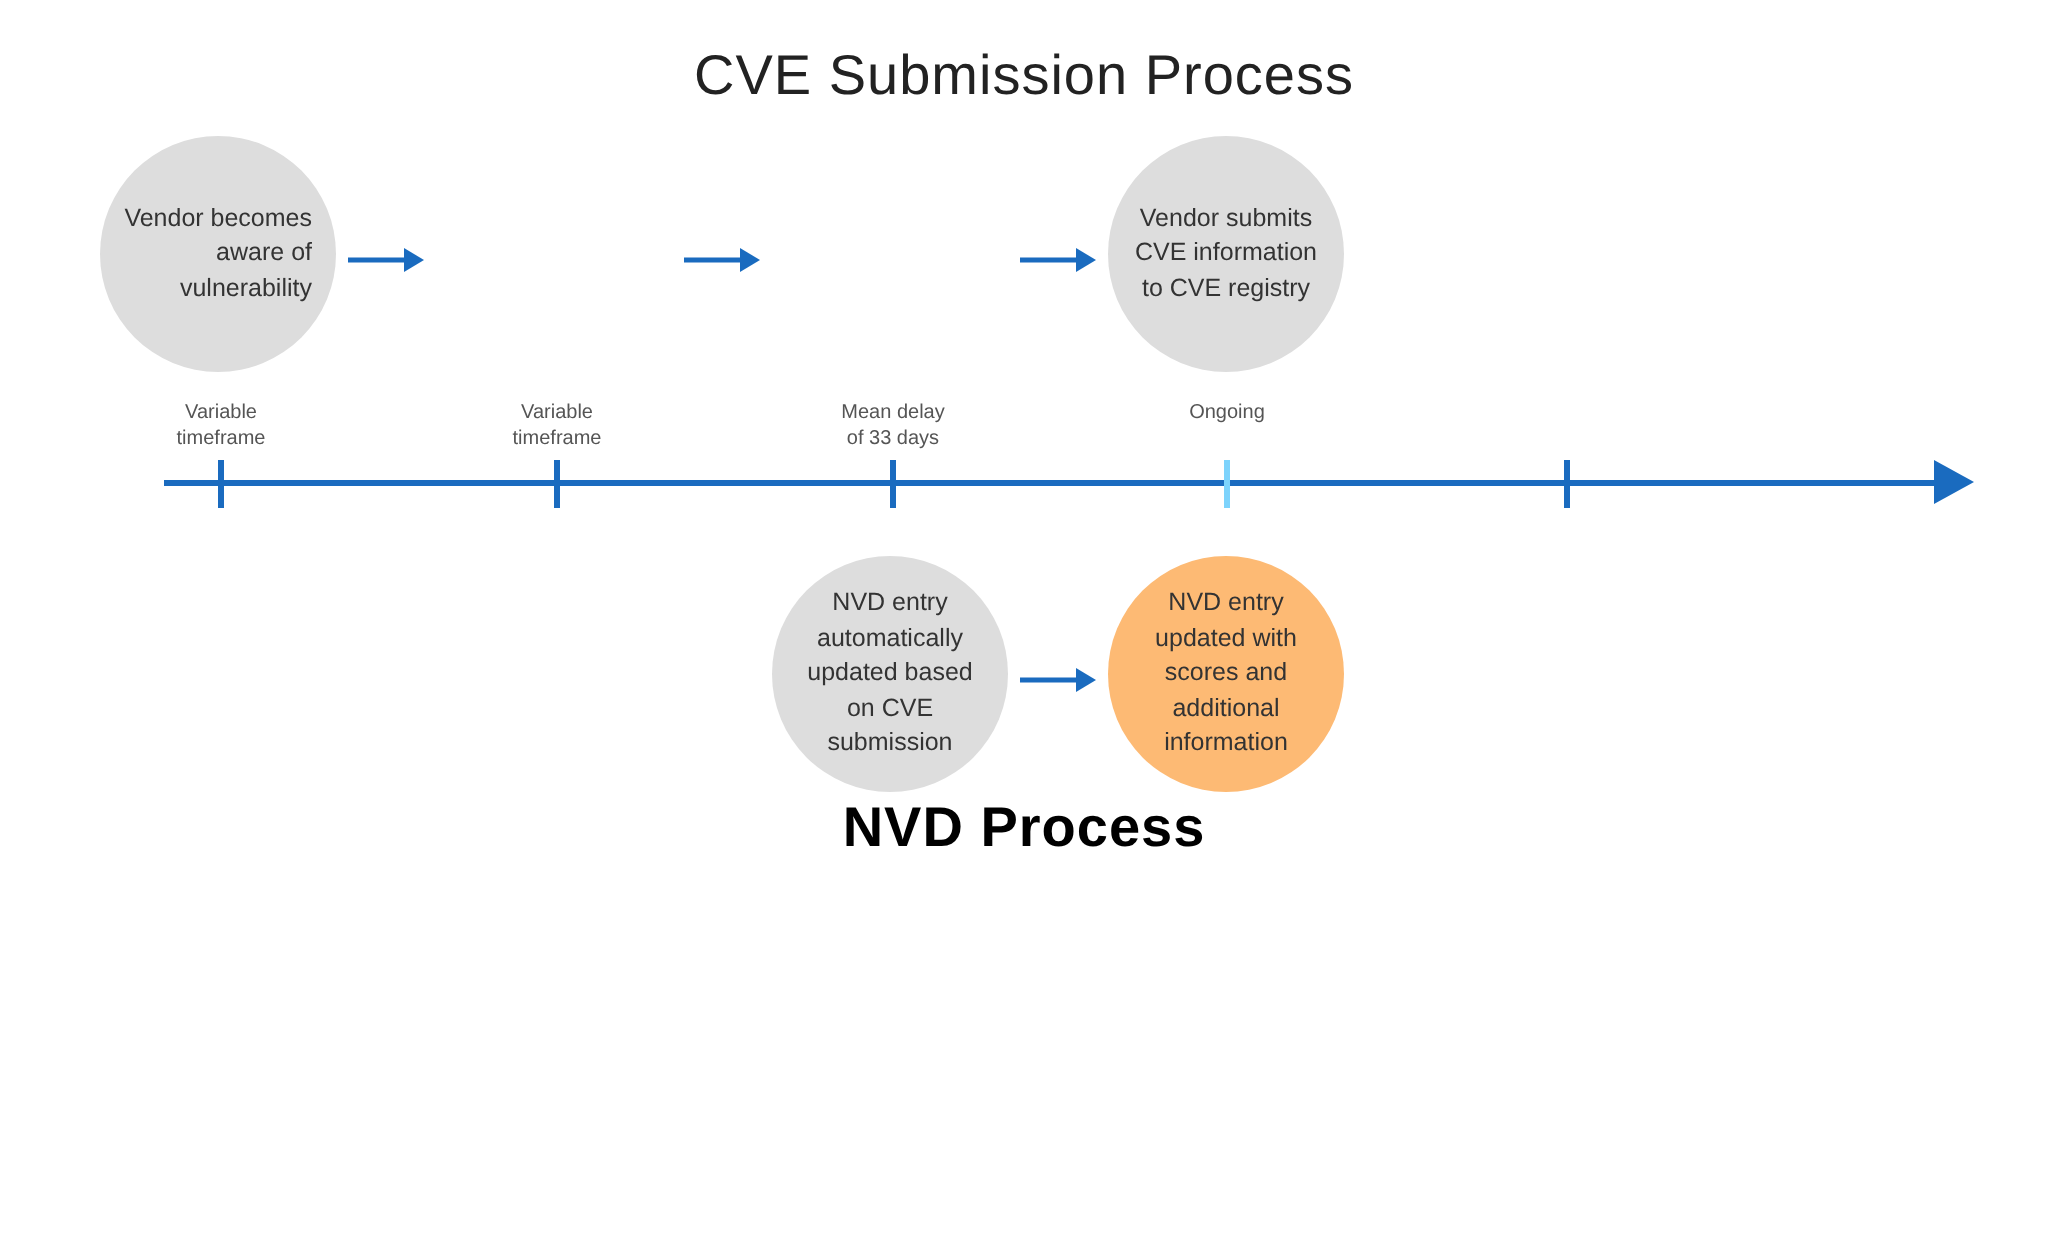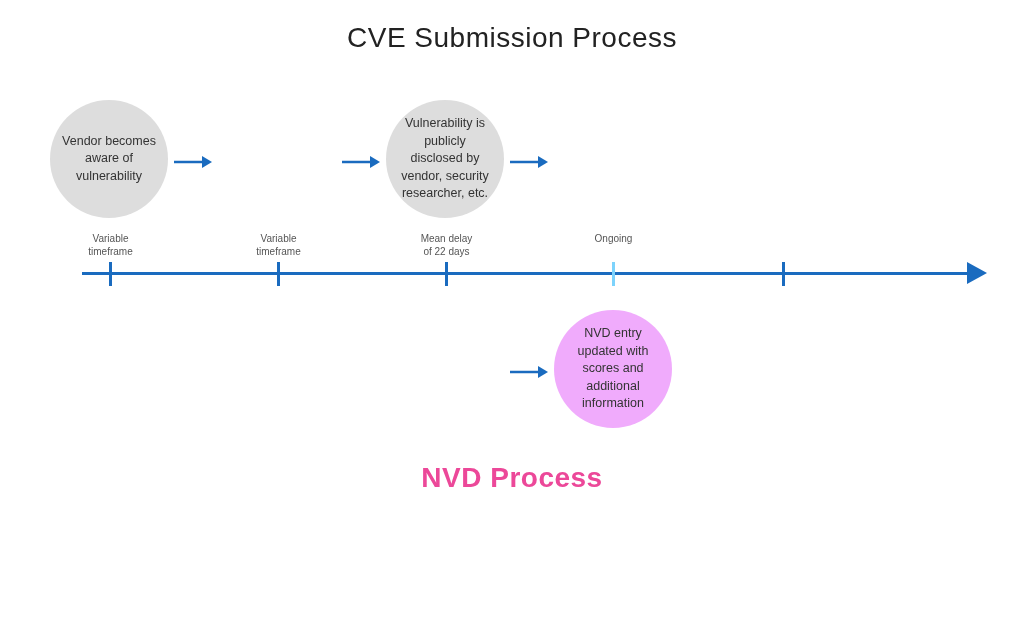--- a/index.html
+++ b/index.html
@@ -12,35 +12,34 @@
       position: relative;
     }
     .page {
       width: 1024px;
       height: 618px;
       background: #fff;
       position: relative;
       display: flex;
       flex-direction: column;
       align-items: center;
-      gap: 32px;
     }
     .title-cve {
       font-size: 28px;
       font-weight: 400;
       color: #222;
       margin-top: 22px;
       margin-bottom: 10px;
       letter-spacing: 0.5px;
     }
 
     .title-nvd {
       font-size: 28px;
       font-weight: 600;
-      color: #ec4899;
+      color: #000000;
       margin-top: 6px;
       letter-spacing: 0.5px;
     }
     .circ-item {
       position: absolute;
       top: 0;
       width: 118px;
       height: 118px;
       border-radius: 50%;
       background: #ddd;
@@ -58,50 +57,50 @@
 <body>
 
 <div class="page">
 
   <div class="title-cve">CVE Submission Process</div>
 
   <div style="width:960px; position:relative; height:310px; margin-top:4px;">
 
     <div style="position:absolute; top:0; left:0; width:960px; height:130px;">
 
-      <div class="circ-item" style="left:18px;">
+      <div class="circ-item" style="left:18px;text-align:right;">
         <span>Vendor becomes aware of vulnerability</span>
       </div>
 
       <div style="position:absolute;top:52px;left:142px;display:flex;align-items:center;">
         <svg width="38" height="20" viewBox="0 0 38 20">
             <line x1="0" y1="10" x2="30" y2="10" stroke="#1a6bbf" stroke-width="2.5"></line>
             <polygon points="28,4 38,10 28,16" fill="#1a6bbf"></polygon>
           </svg>
       </div>
 
 
       <div style="position:absolute;top:52px;left:310px;display:flex;align-items:center;">
         <svg width="38" height="20" viewBox="0 0 38 20">
             <line x1="0" y1="10" x2="30" y2="10" stroke="#1a6bbf" stroke-width="2.5"></line>
             <polygon points="28,4 38,10 28,16" fill="#1a6bbf"></polygon>
           </svg>
       </div>
 
-      <div class="circ-item" style="left:354px;">
-        <span>Vulnerability is publicly disclosed by vendor, security researcher, etc.</span>
-      </div>
 
       <div style="position:absolute;top:52px;left:478px;display:flex;align-items:center;">
         <svg width="38" height="20" viewBox="0 0 38 20">
             <line x1="0" y1="10" x2="30" y2="10" stroke="#1a6bbf" stroke-width="2.5"></line>
             <polygon points="28,4 38,10 28,16" fill="#1a6bbf"></polygon>
           </svg>
       </div>
 
+      <div class="circ-item" style="left:522px;">
+        <span>Vendor submits CVE information to CVE registry</span>
+      </div>
 
     </div>
 
     <div style="position:absolute; top:150px; left:0; width:960px; height:60px;text-decoration:underline;">
 
       <div style="position:absolute;top:22px;left:50px;right:18px;height:3px;background:#1a6bbf;"></div>
 
       <div style="position:absolute;top:12px;right:5px;width:0;height:0;border-top:11px solid transparent;border-bottom:11px solid transparent;border-left:20px solid #1a6bbf;"></div>
 
       <div style="position:absolute;top:12px;left:77px;width:3px;height:24px;background:#1a6bbf;">
@@ -109,42 +108,45 @@
 timeframe</div>
       </div>
 
       <div style="position:absolute;top:12px;left:245px;width:3px;height:24px;background:#1a6bbf;">
         <div style="position:absolute;top:-30px;left:50%;transform:translateX(-50%);font-size:10px;color:#555;text-align:center;white-space:pre;line-height:1.3;">Variable
 timeframe</div>
       </div>
 
       <div style="position:absolute;top:12px;left:413px;width:3px;height:24px;background:#1a6bbf;">
         <div style="position:absolute;top:-30px;left:50%;transform:translateX(-50%);font-size:10px;color:#555;text-align:center;white-space:pre;line-height:1.3;">Mean delay
-of 22 days</div>
+of 33 days</div>
       </div>
 
       <div style="position:absolute;top:12px;left:580px;width:3px;height:24px;background:#7dd3fc;">
         <div style="position:absolute;top:-30px;left:50%;transform:translateX(-50%);font-size:10px;color:#555;text-align:center;white-space:nowrap;line-height:1.3;">Ongoing</div>
       </div>
 
       <div style="position:absolute;top:12px;left:750px;width:3px;height:24px;background:#1a6bbf;"></div>
 
     </div>
 
     <div style="position:absolute; top:210px; left:0; width:960px; height:130px;">
 
+      <div class="circ-item" style="left:354px; background:#ddd;">
+        <span>NVD entry automatically updated based on CVE submission</span>
+      </div>
 
       <div style="position:absolute;top:52px;left:478px;display:flex;align-items:center;">
         <svg width="38" height="20" viewBox="0 0 38 20">
             <line x1="0" y1="10" x2="30" y2="10" stroke="#1a6bbf" stroke-width="2.5"></line>
             <polygon points="28,4 38,10 28,16" fill="#1a6bbf"></polygon>
           </svg>
       </div>
 
-      <div class="circ-item" style="left:522px; background:#f0abfc;">
+      <div class="circ-item" style="left:522px; background:#fdba74;">
         <span>NVD entry updated with scores and additional information</span>
       </div>
 
     </div>
 
   </div>
 
   <div class="title-nvd" style="margin-top:20px;">NVD Process</div>
 
 </div>

